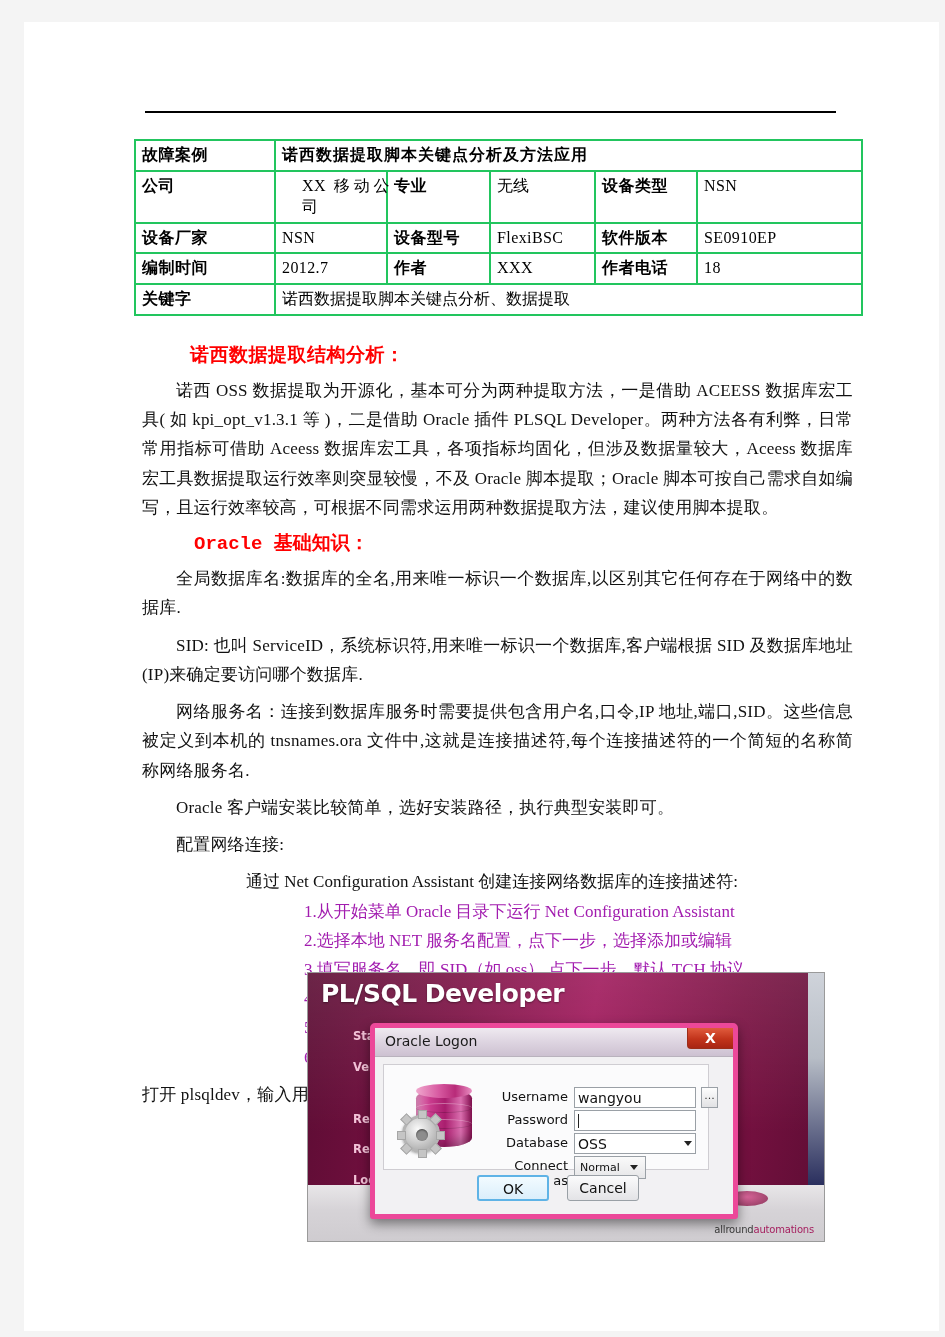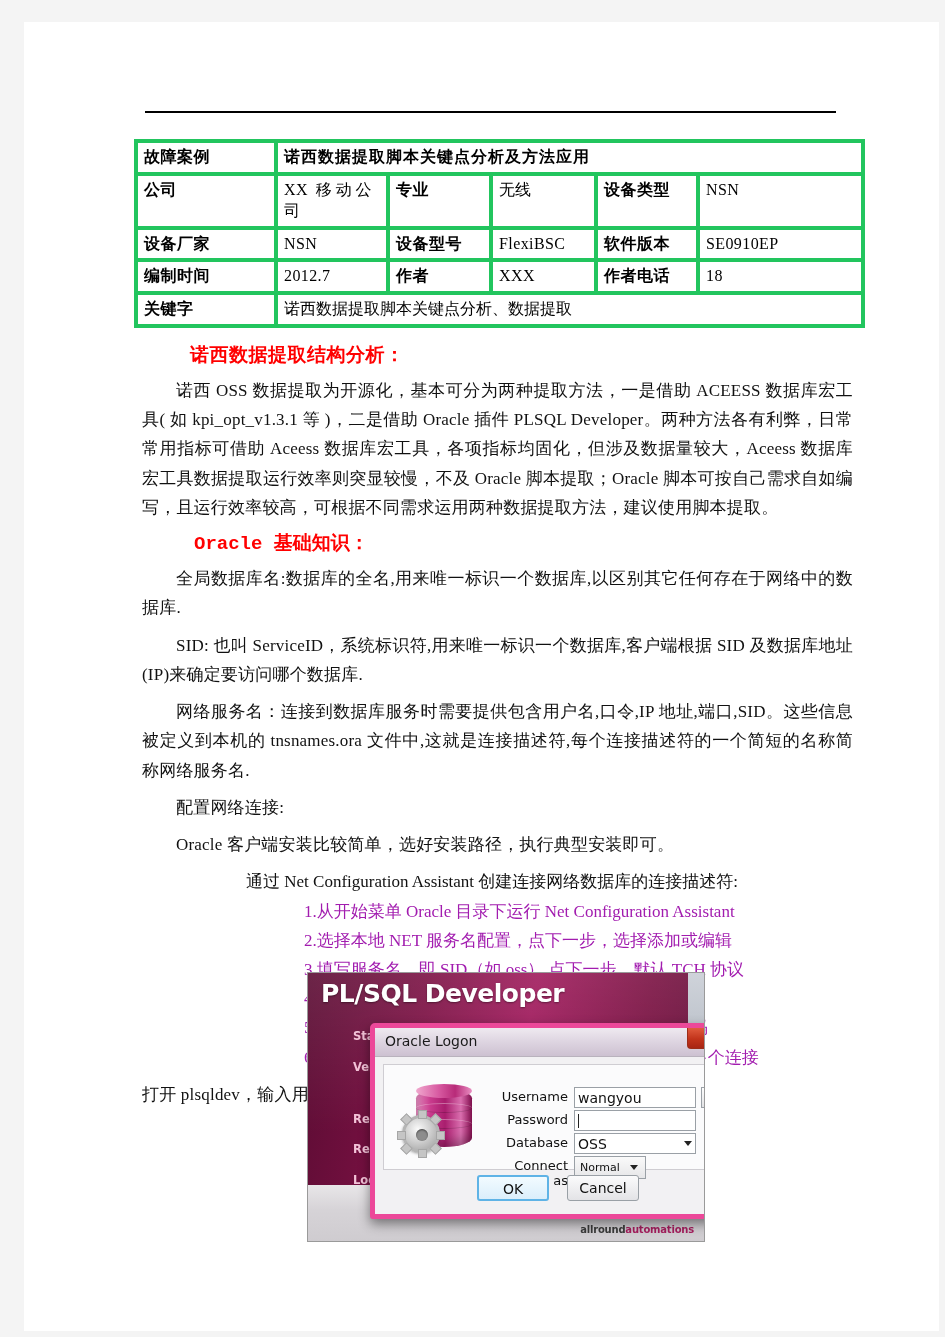--- a/index.html
+++ b/index.html
@@ -36,21 +36,21 @@
 
   
   table.info {
     position: absolute;
     left: 110px; top: 117px;
     width: 727px;
     border-collapse: collapse;
     table-layout: fixed;
   }
   table.info td {
-    border: 4px solid #22c55e;
+    border: 2px solid #22c55e;
     padding: 3px 6px 4px 6px;
     vertical-align: top;
     font-size: 16px;
     line-height: 1.35;
     color: #000;
     font-family: "Liberation Serif", "DejaVu Serif", serif;
   }
   td.lbl {
     font-weight: bold;
     font-size: 17.5px;
@@ -71,20 +71,21 @@
     font-size: 20px;
     letter-spacing: 1px;
     vertical-align: middle;
     padding-top: 9px;
     padding-bottom: 9px;
   }
   .company-val {
     text-align: justify;
     text-align-last: justify;
     width: 88px;
+    margin-left: 20px;
   }
 
   
   .body-area {
     position: absolute;
     left: 110px; top: 320px;
     width: 727px;
   }
   .h-red {
     color: #ff0000;
@@ -128,21 +129,21 @@
     font-size: 17px;
     line-height: 1.72;
     color: #111;
     padding-left: 112px;
   }
 
   
   .shot-wrap {
     position: absolute;
     left: 283px; top: 950px;
-    width: 398px; height: 270px;
+    width: 518px; height: 270px;
     border: 1px solid #9a9a9a;
     background: #c9c6cb;
     overflow: hidden;
   }
   .splash {
     position: absolute; inset: 0;
     background:
       linear-gradient(100deg, #5b0c33 0%, #7c1144 28%, #a01a5c 52%, #7a1142 78%, #5d0d34 100%);
   }
   .splash-sheen {
@@ -174,21 +175,21 @@
   }
   .splash-bottom .lips {
     position: absolute; right: 56px; top: 6px;
     width: 42px; height: 15px; border-radius: 50%;
     background: radial-gradient(ellipse at 50% 40%, #d23a7e 0%, #8d1348 70%, #6a0f36 100%);
     opacity: 0.75;
   }
   .brand {
     position: absolute; right: 10px; bottom: 6px;
     font-family: "DejaVu Sans", "Liberation Sans", sans-serif;
-    font-size: 10px; font-weight: bold;
+    font-size: 10px; font-weight: normal;
     color: #3b3b3b;
     letter-spacing: -0.2px;
   }
   .brand .accent { color: #a51e5e; }
   .splash-rt {
     position: absolute; right: 0; top: 0; width: 16px; bottom: 56px;
     background: linear-gradient(180deg, #cfd3da 0%, #b7bdc6 40%, #2a2f5e 100%);
   }
 
   
@@ -385,22 +386,22 @@
 
   <div class="body-area">
 
     <h2 class="h-red">诺西数据提取结构分析：</h2>
     <p class="para">诺西 OSS 数据提取为开源化，基本可分为两种提取方法，一是借助 ACEESS 数据库宏工具( 如 kpi_opt_v1.3.1 等 )，二是借助 Oracle 插件 PLSQL Developer。两种方法各有利弊，日常常用指标可借助 Aceess 数据库宏工具，各项指标均固化，但涉及数据量较大，Aceess 数据库宏工具数据提取运行效率则突显较慢，不及 Oracle 脚本提取；Oracle 脚本可按自己需求自如编写，且运行效率较高，可根据不同需求运用两种数据提取方法，建议使用脚本提取。</p>
 
     <h2 class="h-red mono-lead">Oracle 基础知识：</h2>
     <p class="para">全局数据库名:数据库的全名,用来唯一标识一个数据库,以区别其它任何存在于网络中的数据库.</p>
     <p class="para">SID: 也叫 ServiceID，系统标识符,用来唯一标识一个数据库,客户端根据 SID 及数据库地址(IP)来确定要访问哪个数据库.</p>
     <p class="para">网络服务名：连接到数据库服务时需要提供包含用户名,口令,IP 地址,端口,SID。这些信息被定义到本机的 tnsnames.ora 文件中,这就是连接描述符,每个连接描述符的一个简短的名称简称网络服务名.</p>
+    <p class="para">Oracle 客户端安装比较简单，选好安装路径，执行典型安装即可。</p>
     <p class="para">配置网络连接:</p>
-    <p class="para">Oracle 客户端安装比较简单，选好安装路径，执行典型安装即可。</p>
     <div class="sub-line">通过 Net Configuration Assistant 创建连接网络数据库的连接描述符:</div>
 
     <ol class="steps">
       <li>1.从开始菜单 Oracle 目录下运行 Net Configuration Assistant</li>
       <li>2.选择本地 NET 服务名配置，点下一步，选择添加或编辑</li>
       <li>3.填写服务名，即 SID（如 oss）,点下一步，默认 TCH 协议</li>
       <li>4.填写主机名(一般用 IP),选择端口号(一般默认)</li>
       <li>5.是否进行测试均可，测试时输入正确的用户名和密码</li>
       <li>6.最后输入网络服务名（自定义即可，一般用于区分多个连接</li>
     </ol>

